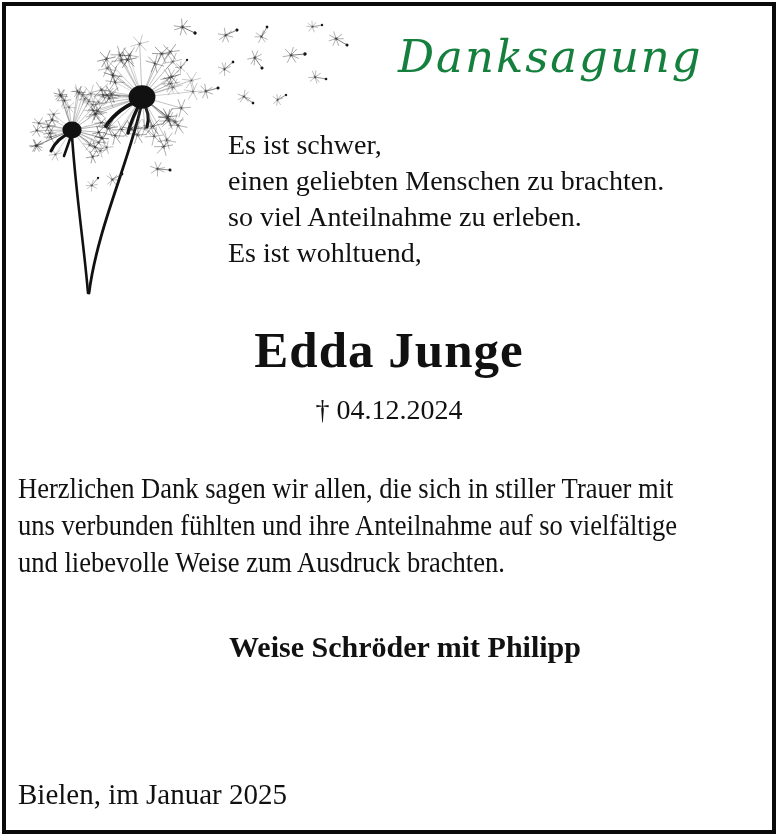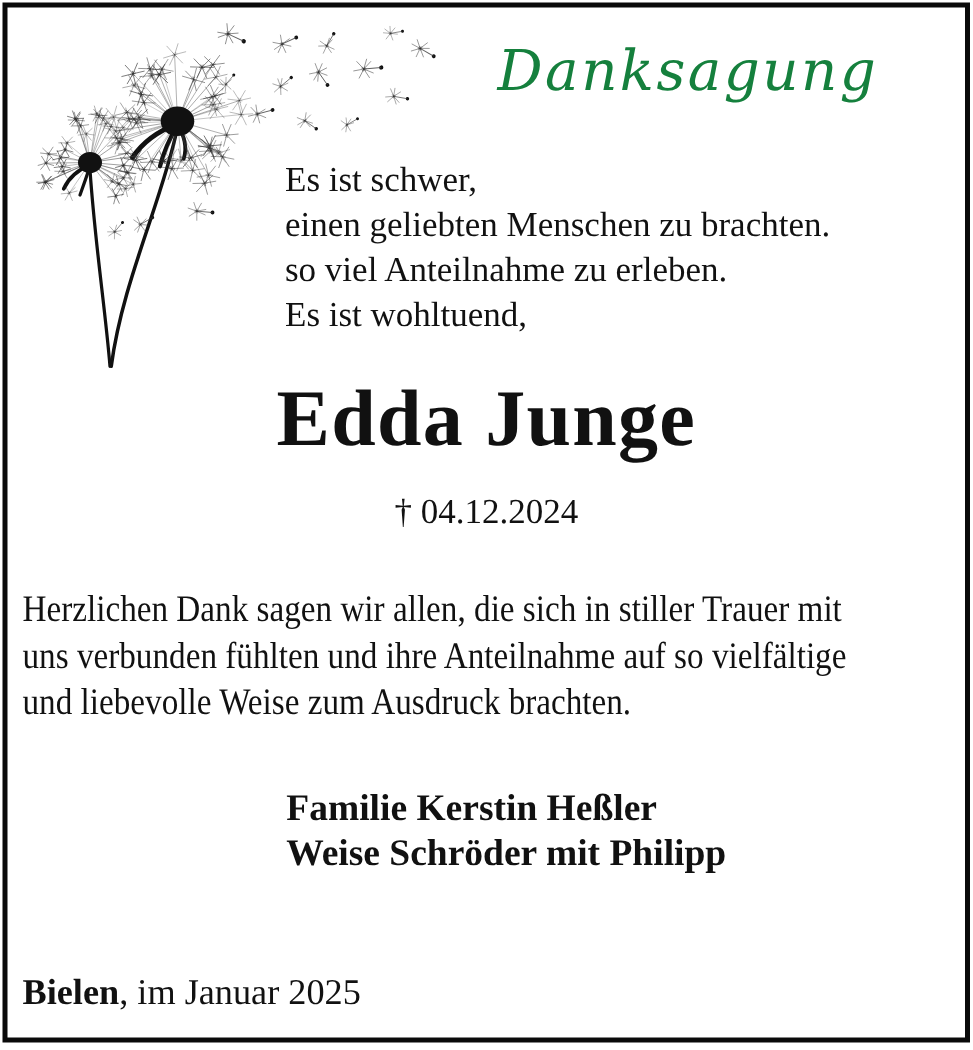--- a/index.html
+++ b/index.html
@@ -16,43 +16,43 @@
   .script-title{
     position:absolute;left:398px;top:30px;width:284px;
     text-align:center;font-family:"DejaVu Serif",serif;
     font-style:italic;font-size:45px;letter-spacing:2px;color:#15803d;
   }
   .verse{
     position:absolute;left:228px;top:127px;
     font-size:28px;line-height:36px;white-space:nowrap;
   }
   .deceased-name{
-    position:absolute;left:0;top:302px;width:100%;
-    text-align:center;font-weight:bold;font-size:64px;line-height:66px;
+    position:absolute;left:0;top:317px;width:100%;
+    text-align:center;font-weight:bold;font-size:51px;line-height:66px;
     letter-spacing:1px;
   }
   .death-date{
     position:absolute;left:0;top:394px;width:100%;
     text-align:center;font-size:28px;line-height:32px;
   }
   .thanks{
     position:absolute;left:18px;top:469px;
     font-size:30px;line-height:37px;white-space:nowrap;
     transform:scaleX(0.885);transform-origin:left top;
   }
   .closing{
     position:absolute;left:229px;top:629px;
     font-size:28px;line-height:34px;white-space:nowrap;
   }
   .closing .sig{font-weight:bold;font-size:30px;line-height:36px;}
   .place-line{
     position:absolute;left:18px;top:777px;
     font-size:29px;line-height:34px;white-space:nowrap;
   }
-  .place-line .place{font-weight:bold;}
+  .place-line .place{font-weight:normal;}
 </style>
 </head>
 <body>
 
 <div class="frame"></div>
 
 <svg class="dandelion" width="380" height="310" viewBox="0 0 380 310" aria-hidden="true">
     <path d="M142,102 C130,160 98,225 89,293" fill="none" stroke="#111111" stroke-width="2.8" stroke-linecap="round"></path>
     <path d="M72,136 C76,195 84,245 88,293" fill="none" stroke="#111111" stroke-width="2.6" stroke-linecap="round"></path>
     <path d="M142,99 q-24,9 -36,27" fill="none" stroke="#111111" stroke-width="4" stroke-linecap="round"></path>
@@ -799,19 +799,18 @@
 
 <div class="death-date">† 04.12.2024</div>
 
 <div class="thanks">
   <div>Herzlichen Dank sagen wir allen, die sich in stiller Trauer mit</div>
   <div>uns verbunden fühlten und ihre Anteilnahme auf so vielfältige</div>
   <div>und liebevolle Weise zum Ausdruck brachten.</div>
 </div>
 
 <div class="closing">
-  <div class="sig">Familie Kerstin Heßler</div>
   <div class="sig">Weise Schröder mit Philipp</div>
 </div>
 
 <div class="place-line">
   <span class="place">Bielen</span><span>, im Januar 2025</span>
 </div>
 
 </body></html>

